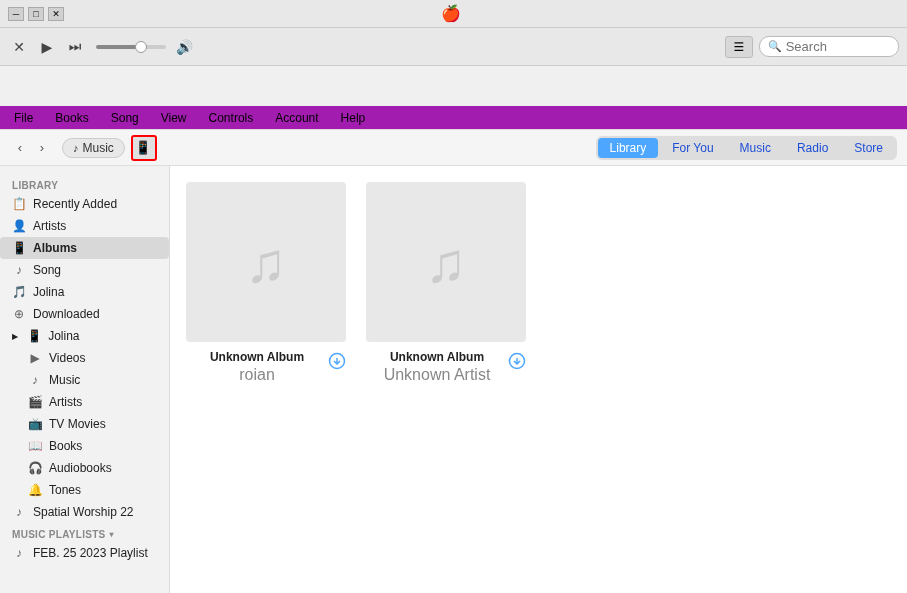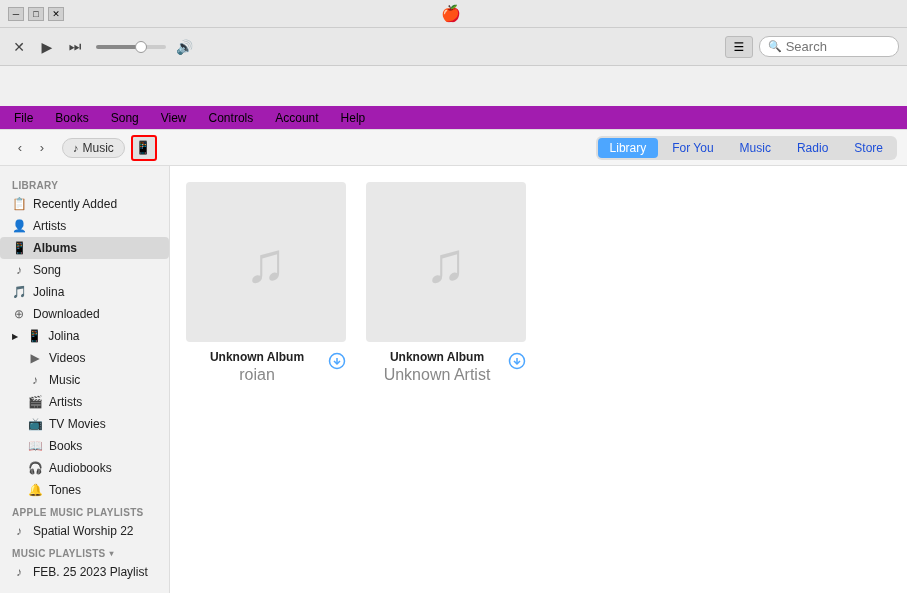--- a/index.html
+++ b/index.html
@@ -442,21 +442,20 @@
     </div>
     <div class="sidebar-item" style="padding-left:28px;">
       <span class="sidebar-icon">🎧</span>
       <span>Audiobooks</span>
     </div>
     <div class="sidebar-item" style="padding-left:28px;">
       <span class="sidebar-icon">🔔</span>
       <span>Tones</span>
     </div>
 
-    <div class="sidebar-section-title">Apple Music Playlists</div>
     <div class="sidebar-item">
       <span class="sidebar-icon">♪</span>
       <span>Spatial Worship 22</span>
     </div>
 
     <div class="sidebar-section-title" style="display:flex; align-items:center; gap:4px;">
       <span>Music Playlists</span>
       <span class="playlist-arrow">▾</span>
     </div>
     <div class="sidebar-item">

